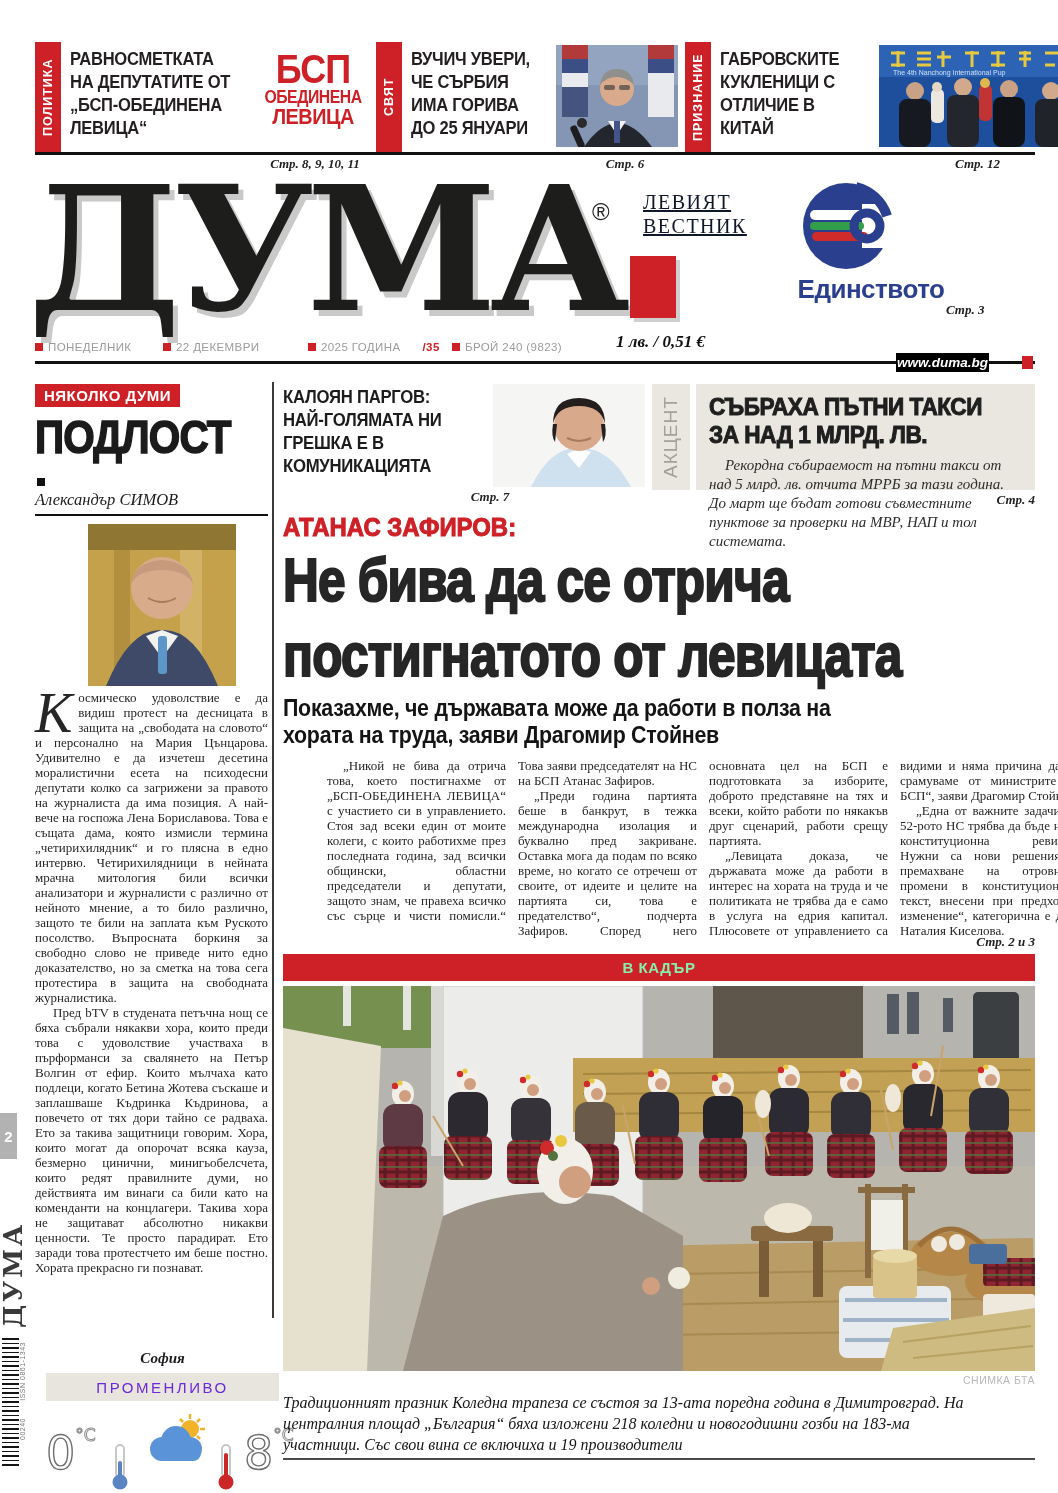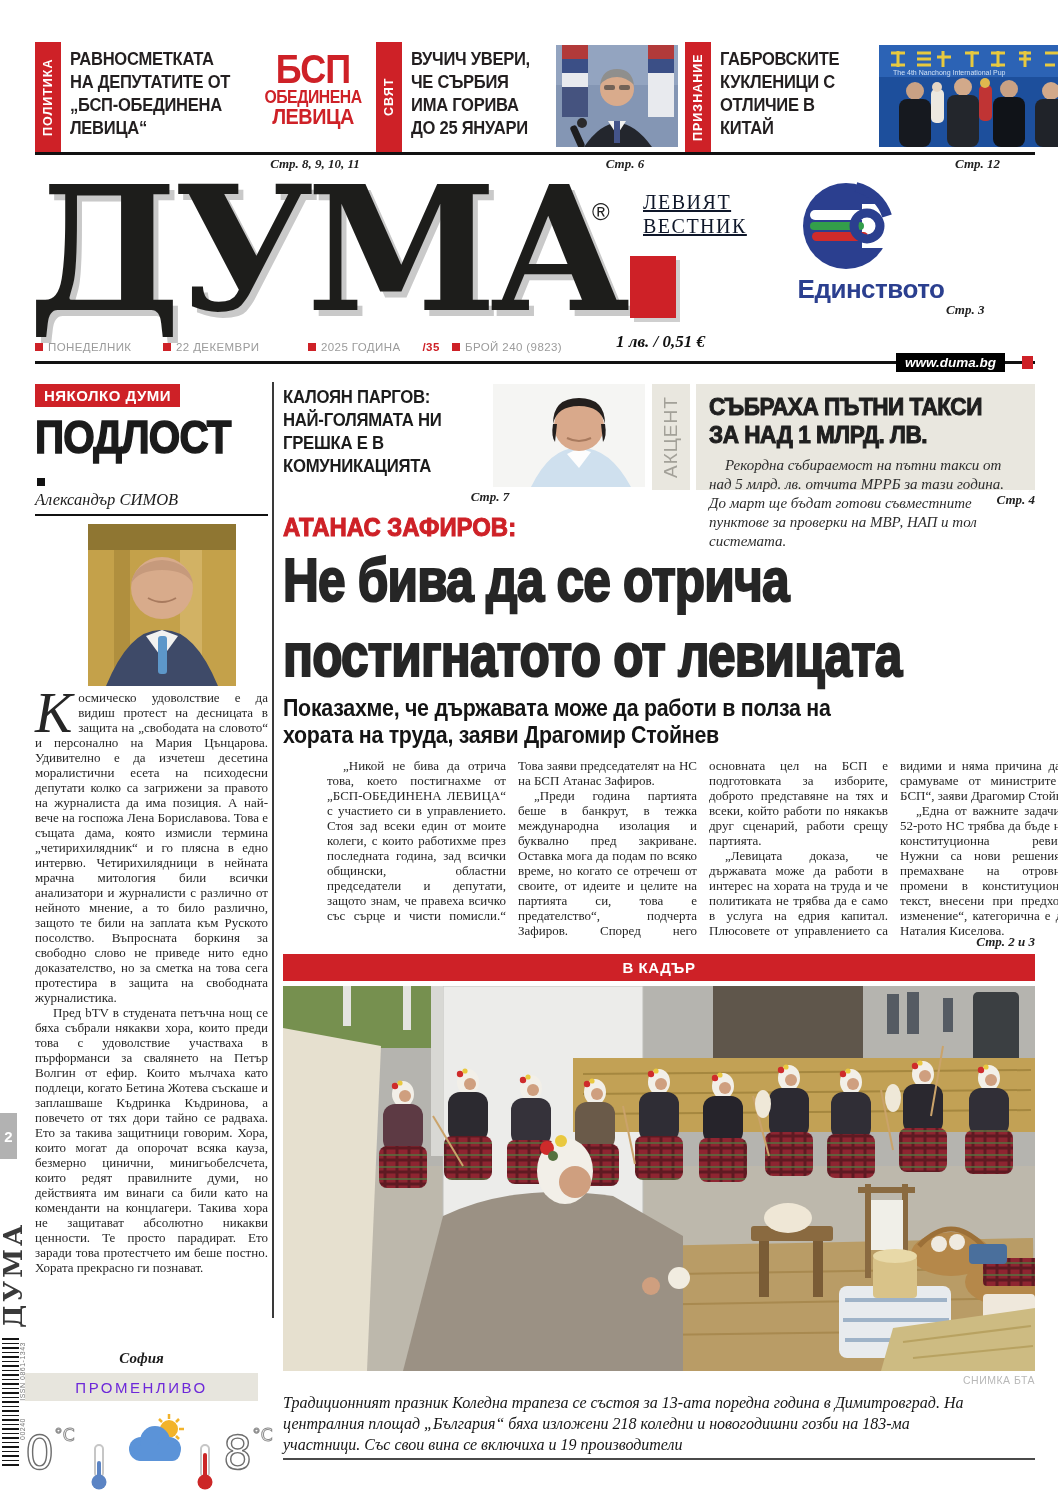--- a/index.html
+++ b/index.html
@@ -50,42 +50,42 @@
     font-weight:700; font-size:26px; line-height:1.03; letter-spacing:-0.5px; }
   #slogan-page { left:946px; top:302px; }
   #price { left:616px; top:332px; font-family:"Liberation Serif", serif; font-weight:700;
     font-style:italic; font-size:17px; color:#111; }
 
   
   .dl-item { top:341px; font-size:11.5px; color:#9b9b9b; letter-spacing:.4px; white-space:nowrap; }
   .dl-sq { display:inline-block; width:8px; height:8px; background:#ce2127; margin-right:5px; }
   #rule2 { left:35px; top:361px; width:1000px; height:3px; background:#111; }
   #site-box { left:896px; top:353px; background:#000; color:#fff; font-weight:700;
-    font-style:italic; font-size:13.5px; padding:2px 9px; z-index:3; }
+    font-style:italic; font-size:13.5px; padding:2px 1px; z-index:3; }
   #site-sq { left:1022px; top:356px; width:11px; height:13px; background:#ce2127; z-index:3; }
 
   
   #col-divider { left:272px; top:382px; width:2px; height:936px; background:#3a3a3a; }
   #op-badge { left:35px; top:384px; color:#fff; font-weight:700; font-size:15px;
     padding:3px 9px; letter-spacing:.5px; }
   #op-title { left:35px; top:410px; font-size:46px; font-weight:700; color:#1b1b1b;
     letter-spacing:-1px; transform:scaleX(.88); transform-origin:0 0;
     -webkit-text-stroke:1.5px #1b1b1b; }
   #op-sq { left:37px; top:478px; width:8px; height:8px; background:#111; }
   #op-author { left:35px; top:490px; font-size:16.5px; }
   #op-rule { left:35px; top:514px; width:233px; height:2px; background:#111; }
   #op-photo { left:88px; top:524px; }
   #op-text { left:35px; top:690px; width:233px; font-family:"Liberation Serif", serif;
     font-size:13px; line-height:15px; text-align:justify; color:#262626; }
   #op-text .drop { float:left; font-family:"Liberation Serif", serif; font-style:italic;
     font-size:56px; line-height:42px; padding:2px 6px 0 0; }
   #op-text p + p { text-indent:18px; }
 
   
-  #weather { left:25px; top:1350px; width:233px; }
+  #weather { left:46px; top:1350px; width:233px; }
   #w-city { text-align:center; font-family:"Liberation Serif", serif; font-weight:700;
     font-style:italic; font-size:15px; }
   #w-bar { margin-top:6px; height:28px; background:#e7e5dd; color:#6d28d9;
     display:flex; align-items:center; justify-content:center;
     font-size:15px; letter-spacing:2.5px; }
   #w-icons { position:relative; height:92px; }
   .temp { position:absolute; font-family:"DejaVu Sans", sans-serif; font-size:46px;
     color:#fff; -webkit-text-stroke:1.4px #6e6e6e; line-height:1; }
   .temp .deg { font-size:17px; vertical-align:28px; -webkit-text-stroke:1px #8a8a8a; }
   #w-low { left:0; top:26px; } #w-high { left:198px; top:26px; }
@@ -121,21 +121,21 @@
   #subhead { left:283px; top:695px; width:660px; font-size:23px; line-height:26.5px;
     font-weight:700; color:#141414; transform:scaleX(.93); transform-origin:0 0;
     letter-spacing:-0.3px; }
   #article-body { left:283px; top:758px; width:752px; height:198px;
     column-count:4; column-gap:12px; font-family:"Liberation Serif", serif;
     font-size:13px; line-height:15px; text-align:justify; color:#262626;margin-left:44px; }
   #article-body p { text-indent:16px; }
   #article-page { left:938px; top:934px; width:97px; text-align:right; }
 
   #kadar-bar { left:283px; top:954px; width:752px; height:27px; background:#ce2127;
-    color:#ffffff; display:flex; align-items:center; justify-content:center;
+    color:#86efac; display:flex; align-items:center; justify-content:center;
     font-weight:700; font-size:15px; letter-spacing:.5px; }
   #big-photo { left:283px; top:986px; }
   #photo-credit { left:900px; top:1374px; width:135px; text-align:right;
     font-size:10.5px; color:#b8b8b8; letter-spacing:.5px; }
   #caption { left:283px; top:1392px; width:690px; font-family:"Liberation Serif", serif;
     font-style:italic; font-size:16px; line-height:21px; color:#151515; }
   #bottom-rule { left:283px; top:1458px; width:752px; height:2px; background:#4a4a4a; }
 
   
   #edge-num { left:0; top:1113px; width:17px; height:46px; background:#b2b2b2;

